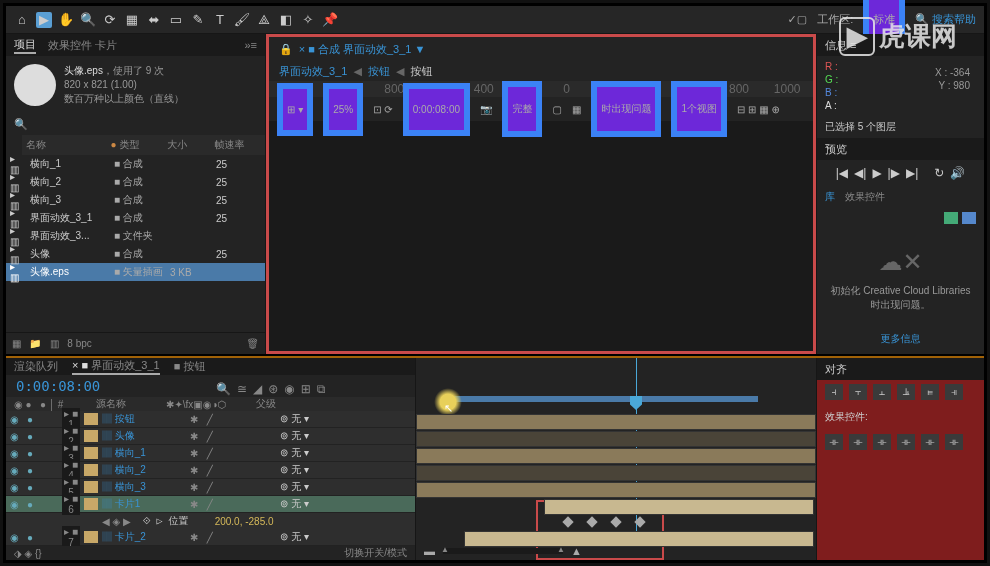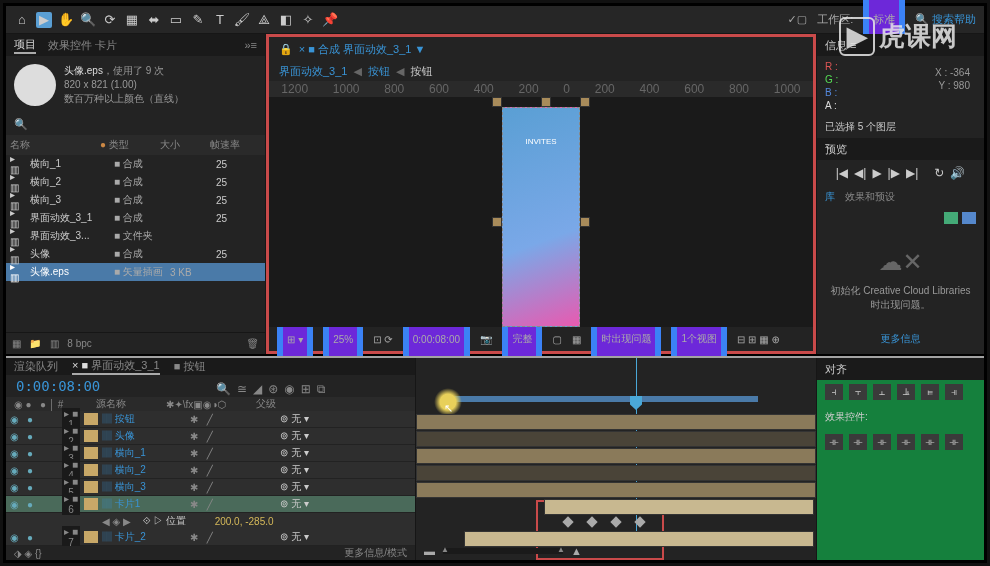--- a/index.html
+++ b/index.html
@@ -18,21 +18,21 @@
 .upper { position:absolute; top:31px; left:3px; right:3px; height:320px; display:flex; background:#1e1e1e; }
 .project-panel { width:260px; background:#232323; display:flex; flex-direction:column; border-right:1px solid #161616; }
 .proj-tabs { height:22px; background:#1a1a1a; display:flex; align-items:center; padding:0 8px; gap:12px; font-size:11px; }
 .proj-tabs span { color:#888; cursor:pointer; }
 .proj-tabs span.active { color:#ddd; border-bottom:2px solid #aaa; }
 .proj-info { padding:8px; display:flex; gap:8px; }
 .thumb { width:42px; height:42px; background:#ddd; border-radius:50%; }
 .proj-meta { font-size:10px; color:#999; line-height:1.4; }
 .proj-meta .title { color:#ddd; }
 .proj-search { padding:4px 8px; color:#888; }
-.proj-header { display:flex; background:#2a2a2a; height:20px; align-items:center; font-size:10px; color:#888; padding:0 4px; gap:10px; }
+.proj-header { display:flex; background:#2a2a2a; height:20px; align-items:center; font-size:10px; color:#888; padding:0 4px; gap:10px;margin-left:16px; }
 .proj-header span:nth-child(1){width:80px}
 .proj-header span:nth-child(2){width:50px}
 .proj-header span:nth-child(3){width:40px}
 .proj-header span:nth-child(4){width:50px}
 .proj-list { flex:1; overflow:auto; }
 .proj-row { display:flex; height:18px; align-items:center; padding:0 4px; gap:6px; font-size:10px; color:#ccc; }
 .proj-row.sel { background:#4a7aa8; color:#fff; }
 .proj-row .ic { width:14px; height:12px; display:inline-flex; align-items:center; justify-content:center; }
 .proj-row .nm { width:78px; }
 .proj-row .tp { width:50px; color:#aaa; }
@@ -67,21 +67,21 @@
 .lib-tabs { display:flex; gap:10px; padding:4px 8px; font-size:10px; }
 .lib-tabs span { color:#888; cursor:pointer; }
 .lib-tabs span.active { color:#3994d6; }
 .lib-icons { display:flex; justify-content:flex-end; padding:4px 8px; gap:4px; }
 .lib-icons span { width:14px; height:12px; background:#4a7; display:inline-block; }
 .lib-icons span.b { background:#58c; }
 .cc-msg { padding:20px 10px; text-align:center; font-size:10px; color:#999; }
 .cc-link { text-align:center; color:#3994d6; font-size:10px; padding-bottom:6px; cursor:pointer; }
 
 
-.lower { position:absolute; top:353px; left:3px; right:3px; bottom:3px; display:flex; background:#1e1e1e; border-top:2px solid #a3a3a3; }
+.lower { position:absolute; top:353px; left:3px; right:3px; bottom:3px; display:flex; background:#1e1e1e; border-top:2px solid #a16207; }
 .tl-left { width:410px; display:flex; flex-direction:column; border-right:1px solid #161616; }
 .tl-tabs { height:22px; background:#1a1a1a; display:flex; align-items:center; padding:0 8px; gap:14px; font-size:11px; }
 .tl-tabs span { color:#888; cursor:pointer; }
 .tl-tabs span.active { color:#ddd; border-bottom:2px solid #aaa; }
 .tl-time { height:34px; display:flex; flex-direction:column; padding:0 10px; justify-content:center; background:#232323; }
 .tl-time .tc { color:#3994d6; font-size:14px; font-family:monospace; }
 .tl-time .fr { color:#3994d6; font-size:9px; }
 .tl-tools { position:absolute; top:24px; left:210px; display:flex; gap:6px; }
 .tl-tools span { color:#888; font-size:12px; cursor:pointer; }
 .tl-cols { height:18px; background:#2a2a2a; display:flex; align-items:center; font-size:10px; color:#888; }
@@ -89,21 +89,21 @@
 .layer-list { flex:1; }
 .layer-row { height:17px; display:flex; align-items:center; font-size:10px; background:#2e2e2e; border-bottom:1px solid #222; }
 .layer-row.sel { background:#4a6a5a; }
 .layer-row .vis { width:56px; display:flex; gap:3px; padding-left:4px; color:#6ab; }
 .layer-row .num { width:18px; background:#1a1a1a; text-align:center; color:#888; }
 .layer-row .clr { width:14px; height:12px; margin:0 4px; }
 .layer-row .nm { width:88px; color:#3994d6; cursor:pointer; }
 .layer-row .sw { width:90px; display:flex; gap:3px; align-items:center; color:#888; }
 .layer-row .par { color:#ccc; display:flex; align-items:center; gap:4px; }
 .sublayer { height:16px; display:flex; align-items:center; font-size:10px; padding-left:96px; background:#2e2e2e; color:#888; gap:12px; }
-.sublayer .prop { color:#ccc; width:60px; }
+.sublayer .prop { color:#ccc; width:60px;font-family:Liberation Mono, monospace; }
 .sublayer .val { color:#d4b85a; }
 .tl-bottom { height:18px; background:#232323; display:flex; align-items:center; padding:0 8px; font-size:10px; color:#888; justify-content:space-between; }
 
 
 .tl-graph { flex:1; display:flex; flex-direction:column; }
 .tl-ruler { height:56px; background:#232323; position:relative; }
 .tl-ruler-marks { position:absolute; bottom:0; left:0; right:0; height:18px; display:flex; justify-content:space-around; color:#888; font-size:9px; border-top:1px solid #444; }
 .playhead { position:absolute; top:0; bottom:0; width:1px; background:#4aa8d8; }
 .playhead::before { content:''; position:absolute; top:38px; left:-6px; width:12px; height:14px; background:#4aa8d8; clip-path:polygon(0 0,100% 0,100% 60%,50% 100%,0 60%); }
 .yellow-dot { position:absolute; width:28px; height:28px; background:radial-gradient(circle,#e8d05a 40%,rgba(232,208,90,0) 70%); border-radius:50%; }
@@ -114,21 +114,21 @@
 .bar.lt { background:#8a7a5a; } .bar.dk { background:#4a4438; } .bar.br { background:#c8b890; }
 .bars .playhead2 { position:absolute; top:0; bottom:0; width:1px; background:#4aa8d8; }
 .red-box { position:absolute; border:2px solid #c94a4a; }
 .kf { position:absolute; width:8px; height:8px; background:#aaa; transform:rotate(45deg); }
 .tl-graph-bottom { height:18px; background:#232323; display:flex; align-items:center; padding:0 8px; gap:8px; }
 .zoomer { width:120px; height:6px; background:#1a1a1a; position:relative; }
 .zoomer::before,.zoomer::after{content:'▲';position:absolute;top:-3px;font-size:8px;color:#888}
 .zoomer::before{left:-2px}.zoomer::after{right:-2px}
 
 
-.align-panel { width:168px; background:#15803d; border-left:1px solid #161616; display:flex; flex-direction:column; }
+.align-panel { width:168px; background:#7f1d1d; border-left:1px solid #161616; display:flex; flex-direction:column; }
 .align-row { padding:6px 8px; font-size:10px; color:#ccc; }
 .align-drop { background:#2a2a2a; padding:2px 6px; border:1px solid #444; display:inline-block; }
 .align-btns { display:flex; gap:6px; padding:4px 8px; }
 .align-btns span { width:18px; height:16px; background:#3a3a3a; display:flex; align-items:center; justify-content:center; color:#ccc; font-size:10px; cursor:pointer; }
 
 
 .watermark { position:absolute; top:14px; right:30px; color:#e8e8e8; font-size:26px; font-weight:bold; display:flex; align-items:center; gap:4px; opacity:0.85; }
 .watermark .play { border:2px solid #e8e8e8; border-radius:6px; padding:2px 6px; }
 </style>
 </head>
@@ -264,34 +264,20 @@
           <span>600</span>
           <span>400</span>
           <span>200</span>
           <span>0</span>
           <span>200</span>
           <span>400</span>
           <span>600</span>
           <span>800</span>
           <span>1000</span>
         </div>
-    <div class="canvas">
-      <div class="artboard">
-        <div class="screen"></div>
-        <div class="screen-text">INVITES</div>
-        <div class="handles">
-          <div class="handle" style="top:-4px;left:-4px"></div>
-              <div class="handle" style="top:-4px;right:-4px"></div>
-
-          <div class="handle" style="top:50%;left:-4px"></div>
-              <div class="handle" style="top:50%;right:-4px"></div>
-          <div class="handle" style="top:-4px;left:50%"></div>
-        </div>
-      </div>
-    </div>
     <div class="viewer-footer">
       <span class="drop">⊞ ▾</span>
       <span class="drop">25%</span>
       <span>⊡ ⟳</span>
       <span class="drop">0:00:08:00</span>
       <span>📷</span>
       <span class="drop">完整</span>
       <span>▢</span>
       <span>▦</span>
       <span class="drop">时出现问题</span>
@@ -318,21 +304,21 @@
       <span>|◀</span>
       <span>◀|</span>
       <span>▶</span>
       <span>|▶</span>
       <span>▶|</span>
       <span style="margin-left:10px">↻</span>
       <span>🔊</span>
     </div>
     <div class="lib-tabs">
       <span class="active">库</span>
-      <span>效果和预设</span>
+      <span>效果控件</span>
     </div>
     <div class="lib-icons">
           <span></span>
           <span class="b"></span>
         </div>
     <div class="cc-msg">
       <div style="font-size:24px;color:#666;margin-bottom:8px">☁✕</div>
       <span>初始化 Creative Cloud Libraries 时出现问题。</span>
     </div>
     <div class="cc-link">更多信息</div>
@@ -422,21 +408,21 @@
             <span class="vis">◉ &nbsp; ●</span>
             <span class="num">▸ ■ 7</span>
             <span class="clr" style="background:#c8a868"></span>
             <span class="nm">▥ 卡片_2</span>
             <span class="sw">✱ &nbsp; ╱</span>
             <span class="par">⊚ 无 ▾</span>
           </div>
         </div>
     <div class="tl-bottom">
       <span>⬗ ◈ {}</span>
-      <span>更多信息/模式</span>
+      <span>切换开关/模式</span>
     </div>
   </div>
 
   <div class="tl-graph">
     <div class="tl-ruler">
       <div class="work-area" style="left:28px;right:58px"></div>
       <div class="playhead" style="left:220px"></div>
       <div class="yellow-dot" style="left:18px;top:30px"></div>
       <div class="cursor-arrow" style="left:28px;top:44px">↖</div>
     </div>

